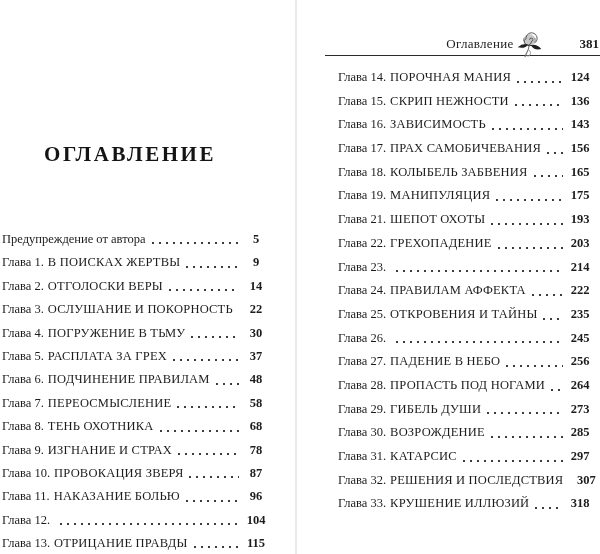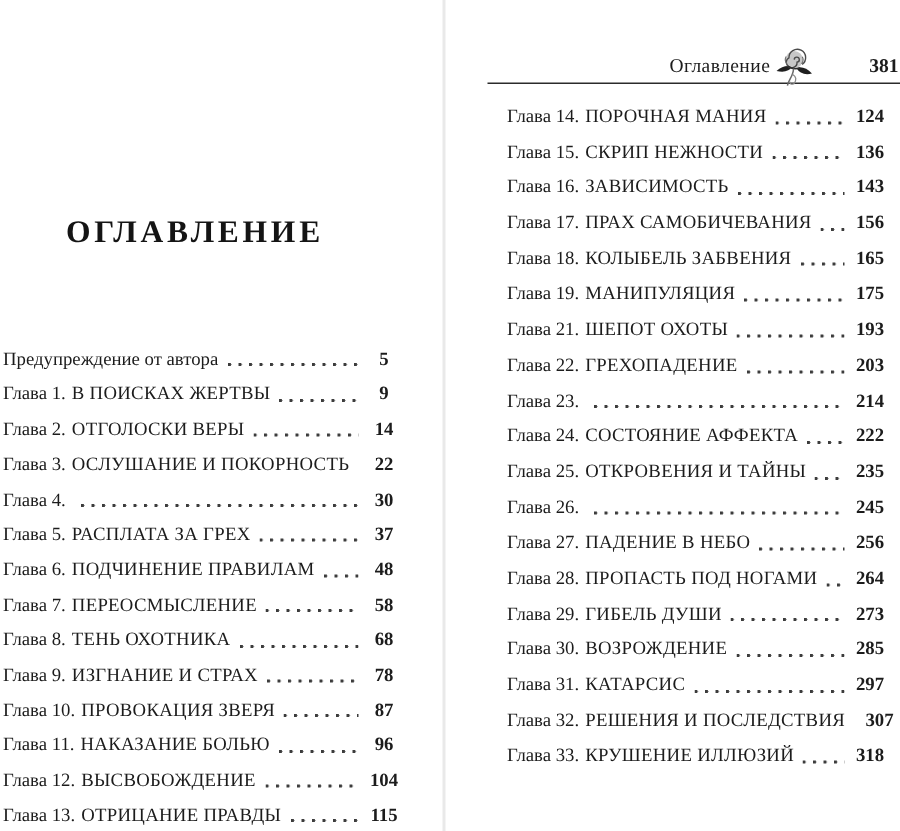--- a/index.html
+++ b/index.html
@@ -98,20 +98,21 @@
     <span class="row-page">14</span>
   </div>
         <div class="toc-row">
     <span class="row-label">Глава 3.</span>
     <span class="row-title">ОСЛУШАНИЕ И ПОКОРНОСТЬ</span>
     <span class="leader"></span>
     <span class="row-page">22</span>
   </div>
         <div class="toc-row">
     <span class="row-label">Глава 4.</span>
+    <span class="row-title">ПОГРУЖЕНИЕ В ТЬМУ</span>
     <span class="leader"></span>
     <span class="row-page">30</span>
   </div>
         <div class="toc-row">
     <span class="row-label">Глава 5.</span>
     <span class="row-title">РАСПЛАТА ЗА ГРЕХ</span>
     <span class="leader"></span>
     <span class="row-page">37</span>
   </div>
         <div class="toc-row">
@@ -145,21 +146,20 @@
     <span class="row-page">87</span>
   </div>
         <div class="toc-row">
     <span class="row-label">Глава 11.</span>
     <span class="row-title">НАКАЗАНИЕ БОЛЬЮ</span>
     <span class="leader"></span>
     <span class="row-page">96</span>
   </div>
         <div class="toc-row">
     <span class="row-label">Глава 12.</span>
-    <span class="row-title">ВЫСВОБОЖДЕНИЕ</span>
     <span class="leader"></span>
     <span class="row-page">104</span>
   </div>
         <div class="toc-row">
     <span class="row-label">Глава 13.</span>
     <span class="row-title">ОТРИЦАНИЕ ПРАВДЫ</span>
     <span class="leader"></span>
     <span class="row-page">115</span>
   </div>
       </div>
@@ -229,21 +229,21 @@
     <span class="leader"></span>
     <span class="row-page">203</span>
   </div>
         <div class="toc-row">
     <span class="row-label">Глава 23.</span>
     <span class="leader"></span>
     <span class="row-page">214</span>
   </div>
         <div class="toc-row">
     <span class="row-label">Глава 24.</span>
-    <span class="row-title">СОСТОЯНИЕ АФФЕКТА</span>
+    <span class="row-title">ПРАВИЛАМ АФФЕКТА</span>
     <span class="leader"></span>
     <span class="row-page">222</span>
   </div>
         <div class="toc-row">
     <span class="row-label">Глава 25.</span>
     <span class="row-title">ОТКРОВЕНИЯ И ТАЙНЫ</span>
     <span class="leader"></span>
     <span class="row-page">235</span>
   </div>
         <div class="toc-row">

